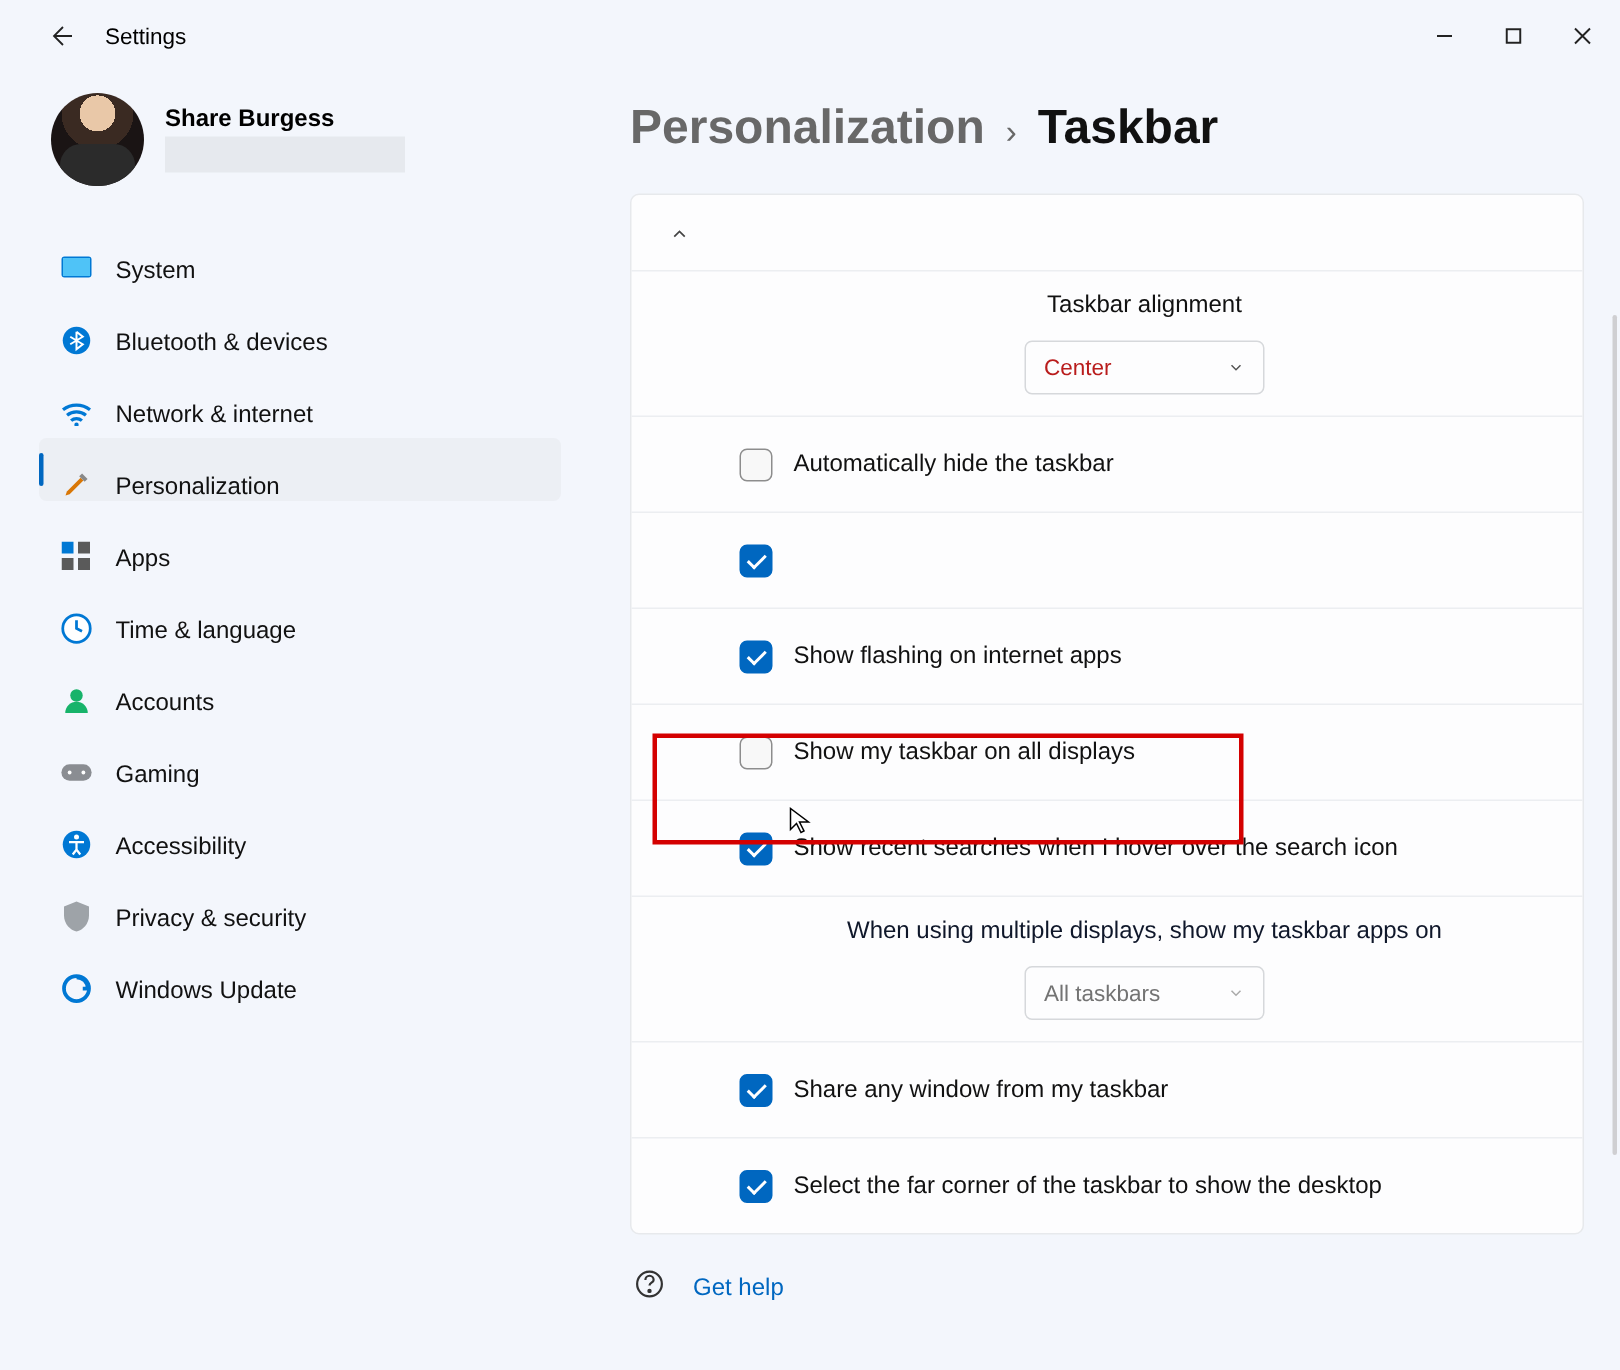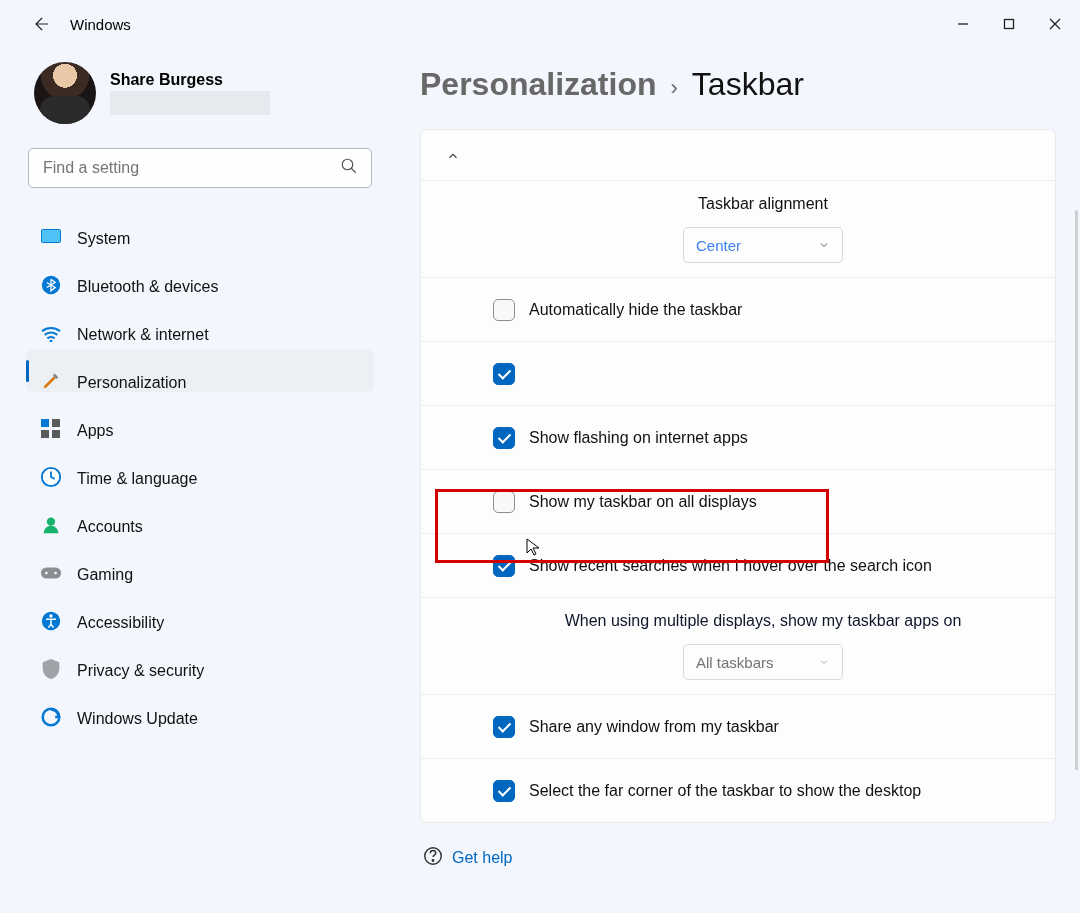--- a/index.html
+++ b/index.html
@@ -23,52 +23,52 @@
   .nav { list-style: none; }
   .nav-item { display: flex; align-items: flex-end; height: 42px; padding: 0 12px 0 14px; border-radius: 5px; cursor: pointer; gap: 15px; margin: 6px 0; }
   .nav-item.active { background: #eceff4; position: relative; }
   .nav-item.active::before { content: ""; position: absolute; left: 0; top: 10px; bottom: 10px; width: 3px; background: #0067c0; border-radius: 2px; }
   .nav-icon { width: 22px; height: 22px; display: flex; align-items: center; justify-content: center; }
   .nav-label { font-size: 16px; color: #111; }
   .main { flex: 1; padding-left: 40px; padding-right: 4px; overflow-y: auto; }
   .breadcrumb { display: flex; align-items: baseline; gap: 14px; padding: 18px 0 26px 0; }
   .bc-parent { font-size: 32px; font-weight: 600; color: #686868; }
   .bc-sep { font-size: 22px; color: #686868; }
-  .bc-current { font-size: 32px; font-weight: 400; color: #111; }
+  .bc-current { font-size: 32px; font-weight: 700; color: #111; }
   .panel { background: #fdfdfe; border: 1px solid #e7e9ec; border-radius: 6px; }
   .panel-header { padding: 16px 22px 14px 22px; display: flex; align-items: center; cursor: pointer; }
   .panel-header-text { flex: 1; }
   .panel-title { font-size: 17px; color: #111; }
   .panel-sub { font-size: 14px; color: #6a6a6a; margin-top: 2px; }
   .chev { width: 20px; height: 20px; display: flex; align-items: center; justify-content: center; }
   .row { display: flex; align-items: center; padding: 14px 22px 14px 72px; border-top: 1px solid #eceef1; min-height: 64px; gap: 14px; }
   .row.dropdown-row { padding-left: 72px; flex-direction: column; }
   .row-label { font-size: 16px; color: #111; flex: 1; }
   .row-label.dim { color: #0f172a; }
   .checkbox { width: 22px; height: 22px; border-radius: 5px; border: 1px solid #8d8d8d; background: #f8f8f8; flex-shrink: 0; display: flex; align-items: center; justify-content: center; }
   .checkbox.checked { background: #0067c0; border-color: #0067c0; }
   .checkbox.checked::after { content: ""; width: 5px; height: 10px; border: solid #fff; border-width: 0 2.4px 2.4px 0; transform: rotate(45deg); margin-top: -2px; }
-  .select { min-width: 160px; height: 36px; border: 1px solid #d6d8db; border-radius: 5px; background: #fdfdfe; display: flex; align-items: center; padding: 0 12px; gap: 12px; cursor: pointer; font-size: 15px; color: #3b82f6; justify-content: space-between; }
+  .select { min-width: 160px; height: 36px; border: 1px solid #d6d8db; border-radius: 5px; background: #fdfdfe; display: flex; align-items: center; padding: 0 12px; gap: 12px; cursor: pointer; font-size: 15px; color: #b91c1c; justify-content: space-between; }
   .select.dim { color: #737373; gap: 20px; }
   .highlight-box { position: absolute; border: 3px solid #d40000; pointer-events: none; }
   .cursor { position: absolute; width: 16px; height: 20px; pointer-events: none; }
-  .helprow { display: flex; align-items: center; gap: 8px; padding: 22px 0 0 2px; }
+  .helprow { display: flex; align-items: center; gap: 18px; padding: 22px 0 0 2px; }
   .help-link { color: #0067c0; font-size: 16px; cursor: pointer; }
   .scrollbar{position:absolute;right:2px;top:210px;width:3px;height:560px;background:#cfcfd2;border-radius:2px;}
 </style>
 </head>
 <body>
 
 <div class="titlebar">
   <div class="back-btn">
     <svg width="18" height="18" viewBox="0 0 24 24" fill="none" stroke="#222" stroke-width="1.6">
         <path d="M12 4l-8 8 8 8M4 12h16"></path>
       </svg>
   </div>
-  <div class="app-title">Windows</div>
+  <div class="app-title">Settings</div>
   <div class="winctrls">
     <div class="winctrl">
         <svg width="12" height="12">
           <line x1="1" y1="6" x2="11" y2="6" stroke="#222" stroke-width="1.3"></line>
         </svg>
       </div>
     <div class="winctrl">
         <svg width="12" height="12">
           <rect x="1.5" y="1.5" width="9" height="9" fill="none" stroke="#222" stroke-width="1.3"></rect>
         </svg>
@@ -83,27 +83,20 @@
 
 <div class="content">
   <div class="sidebar">
     <div class="profile">
       <div class="avatar"></div>
       <div>
         <div class="profile-name">Share Burgess</div>
         <div class="profile-email"></div>
       </div>
     </div>
-    <div class="search-wrap search-box">
-      <input class="search" placeholder="Find a setting" style="">
-      <span class="search-icon"><svg width="18" height="18" viewBox="0 0 24 24" fill="none" stroke="#555" stroke-width="1.6">
-            <circle cx="10" cy="10" r="7"></circle>
-            <line x1="15" y1="15" x2="21" y2="21"></line>
-          </svg></span>
-    </div>
     <ul class="nav">
       <li class="nav-item">
           <span class="nav-icon">
             <svg width="22" height="18">
               <rect x="1" y="1" width="20" height="14" rx="2" fill="#0078d4"></rect>
               <rect x="2" y="2" width="18" height="12" fill="#4fc3f7"></rect>
             </svg>
           </span>
           <span class="nav-label">System</span>
         </li>

